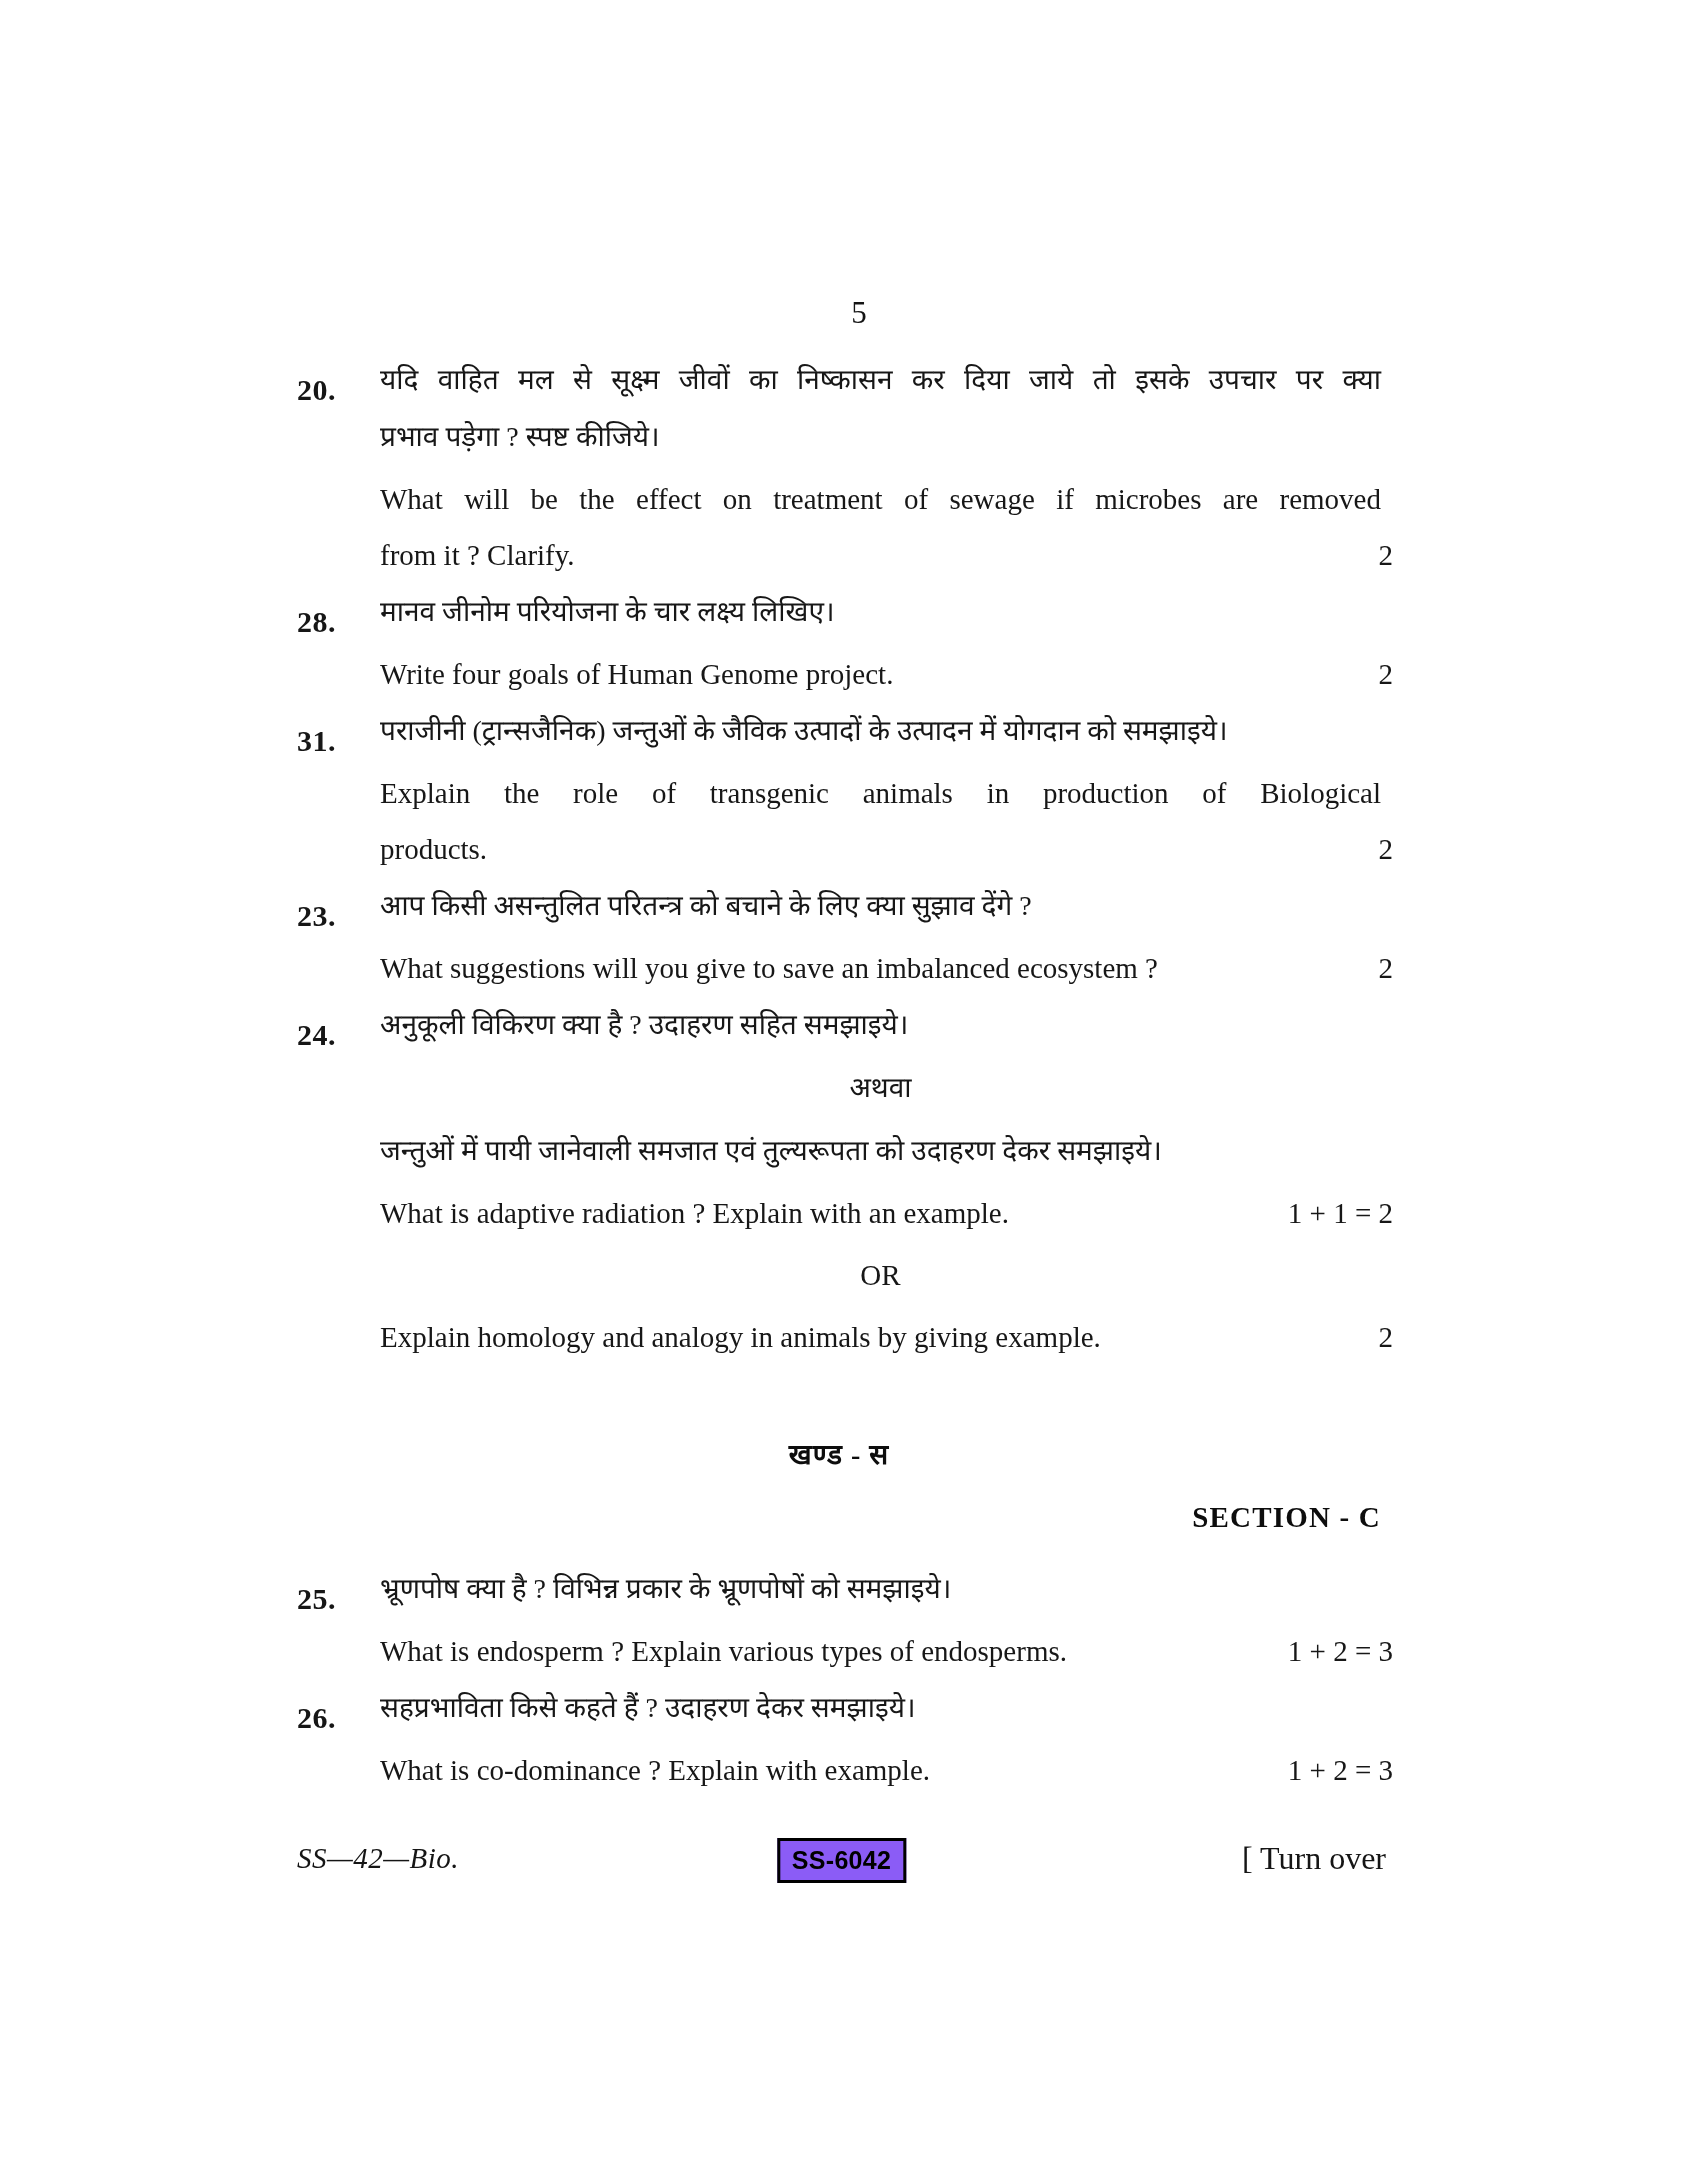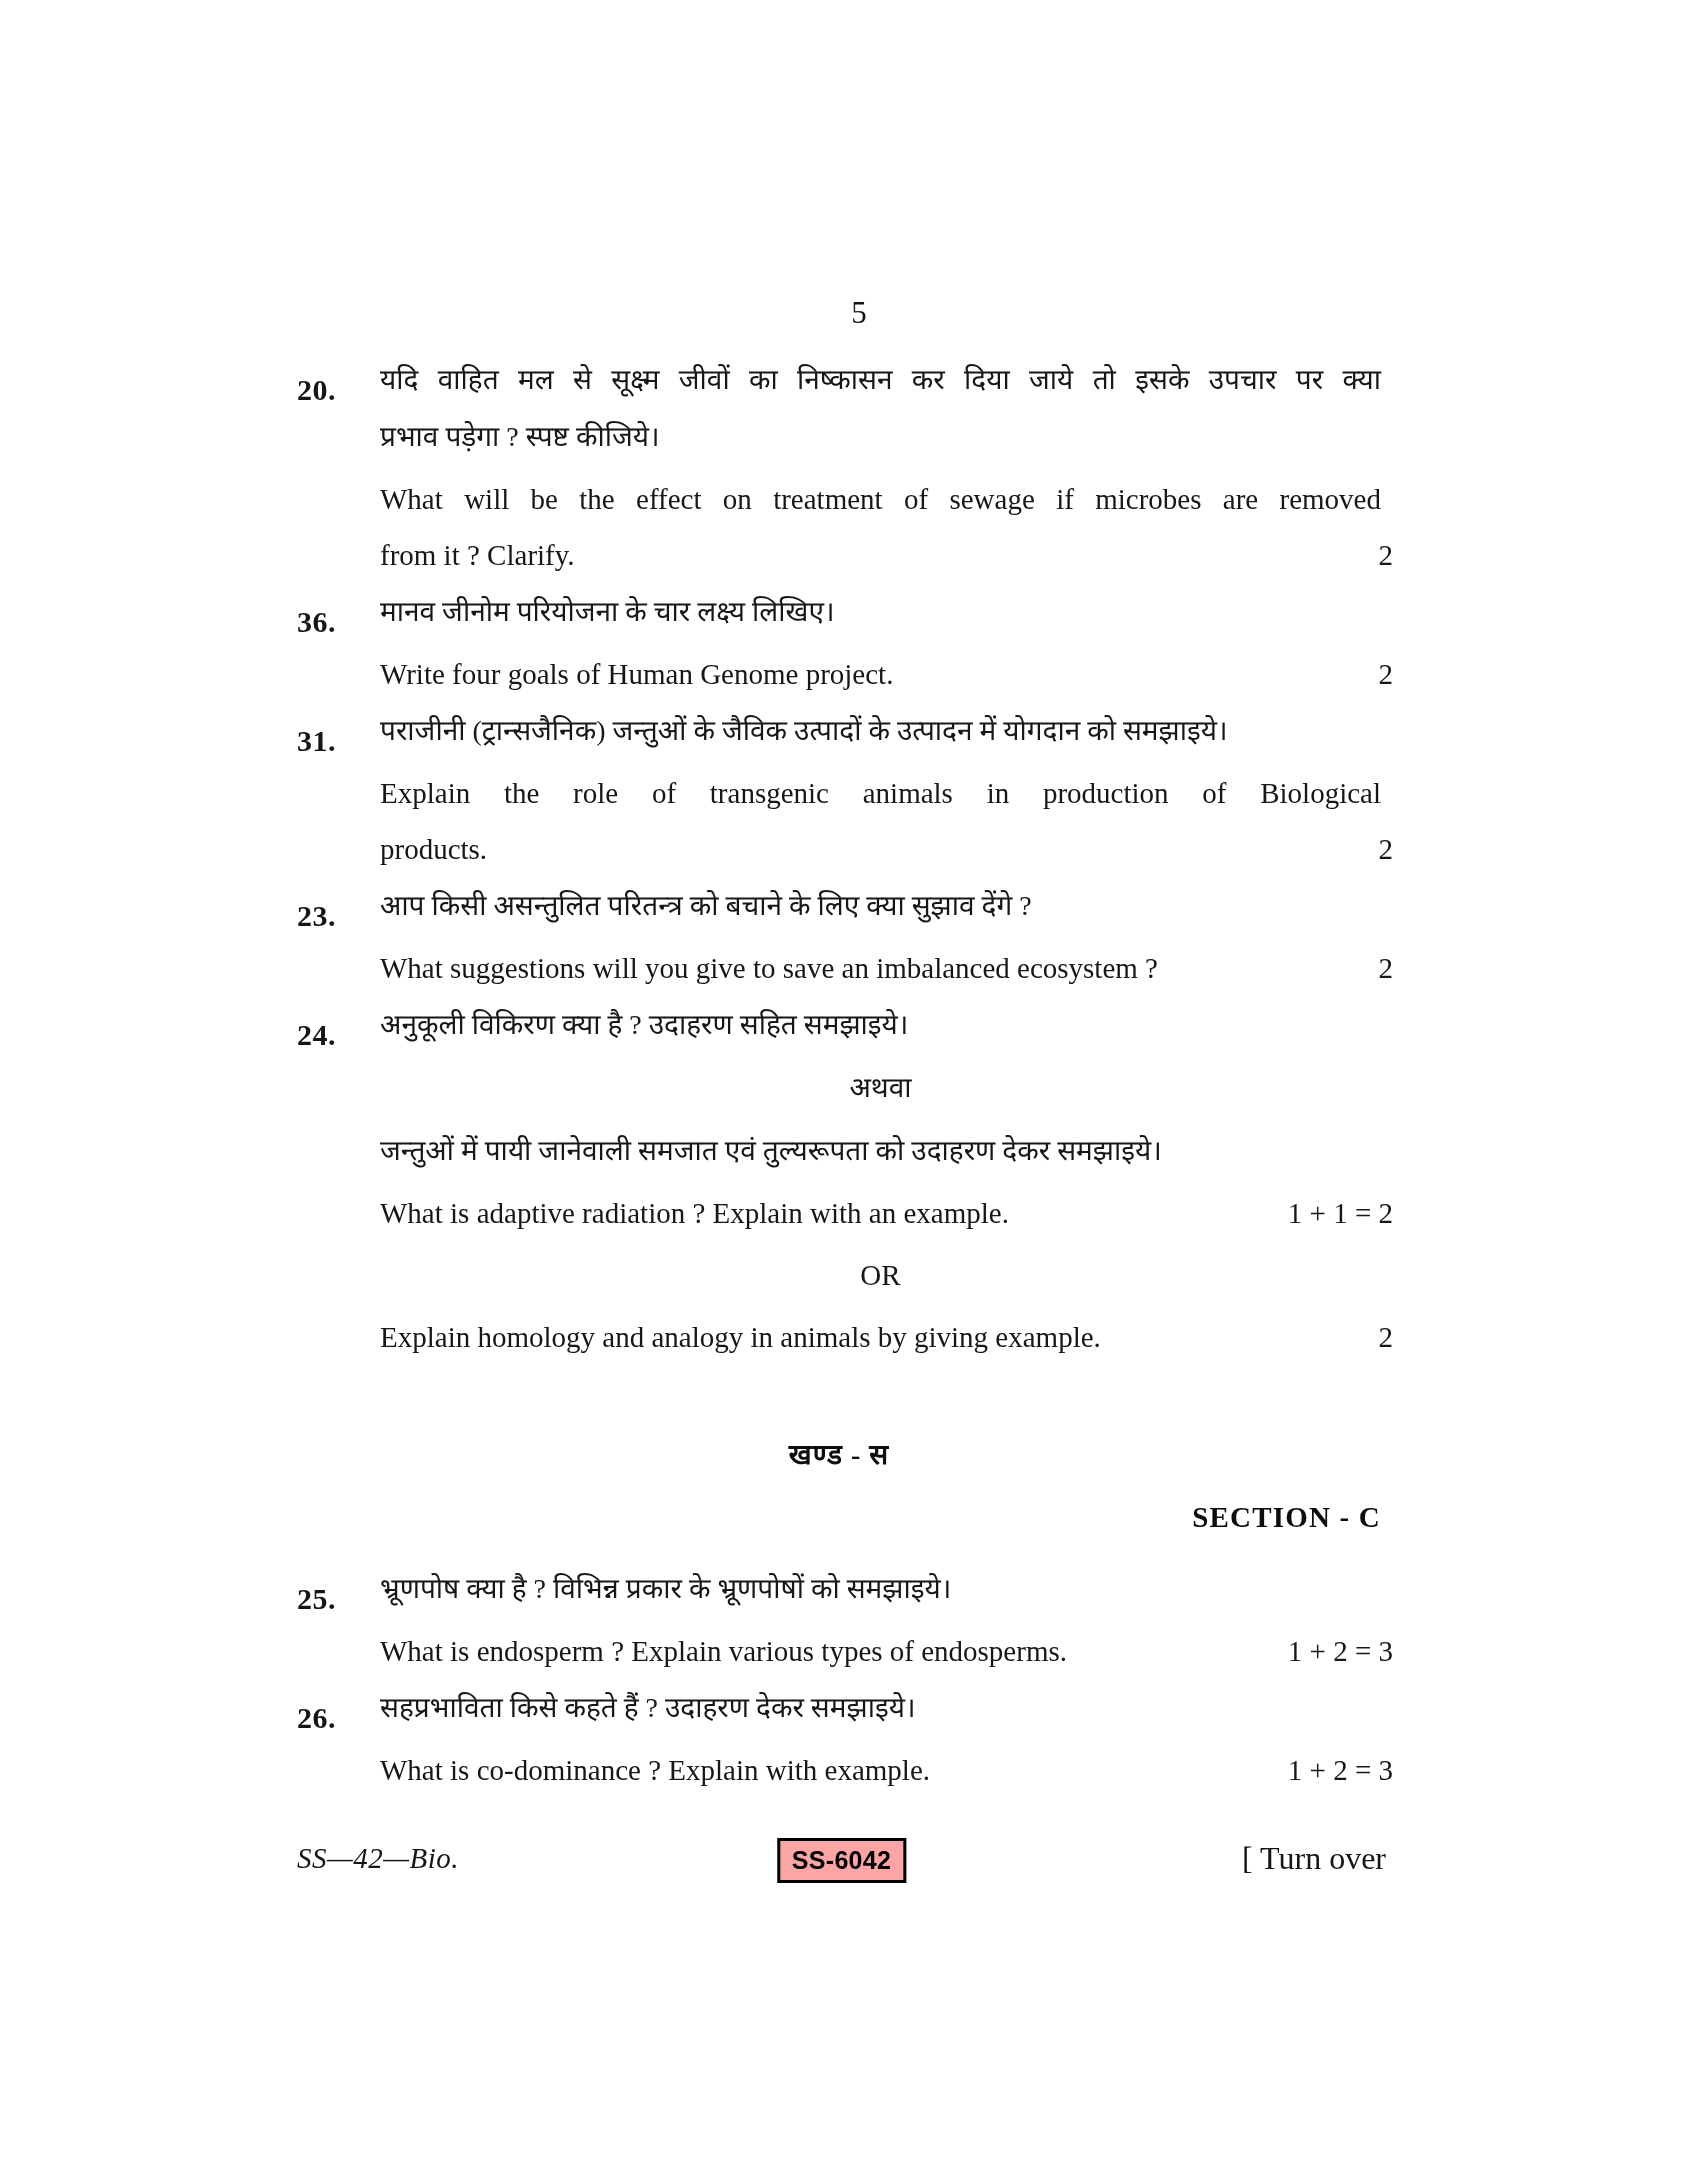--- a/index.html
+++ b/index.html
@@ -163,21 +163,21 @@
     top: 2px;
     transform: translateX(-50%);
     border: 3px solid #000000;
     padding: 2px 12px 3px 12px;
     font-family: "Liberation Sans", "DejaVu Sans", sans-serif;
     font-weight: bold;
     font-size: 25px;
     line-height: 34px;
     letter-spacing: 0.3px;
     color: #000000;
-    background: #fca5a5;
+    background: #8b5cf6;
   }
   .footer-right {
     position: absolute;
     right: 0;
     top: 0;
     font-size: 32px;
     line-height: 44px;
     color: #151515;
   }
 </style>
@@ -197,21 +197,21 @@
         <div class="line hindi">प्रभाव पड़ेगा ? स्पष्ट कीजिये।</div>
         <div class="line justify-both gap-top">What will be the effect on treatment of sewage if microbes are removed</div>
         <div class="line has-marks">
           <span class="textrun">from it ? Clarify.</span>
           <span class="marks">2</span>
         </div>
       </div>
     </div>
 
     <div class="qblock">
-      <div class="qnum">36.</div>
+      <div class="qnum">28.</div>
       <div class="qbody">
         <div class="line hindi">मानव जीनोम परियोजना के चार लक्ष्य लिखिए।</div>
         <div class="line has-marks gap-top">
           <span class="textrun">Write four goals of Human Genome project.</span>
           <span class="marks">2</span>
         </div>
       </div>
     </div>
 
     <div class="qblock">

